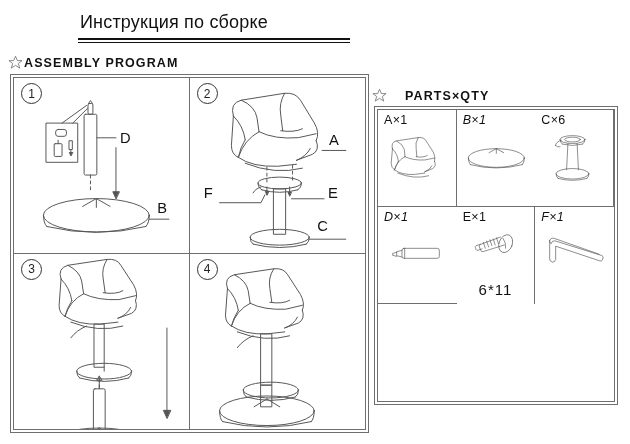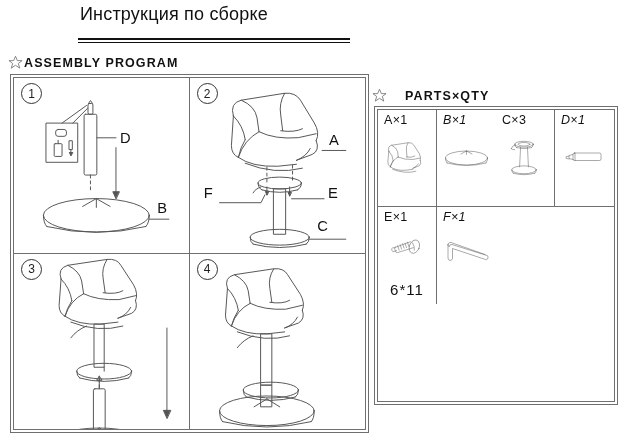--- a/index.html
+++ b/index.html
@@ -8,21 +8,21 @@
     background:#ffffff;
     font-family:"Liberation Sans", sans-serif;
     color:#111;
     position:relative;
     overflow:hidden;
   }
   .page{position:absolute;inset:0;}
 
   
   .title{
-    position:absolute;left:0;top:4px;width:348px;
+    position:absolute;left:0;top:12px;width:348px;
     text-align:center;
     font-size:18px;
     letter-spacing:.2px;
     color:#111;
     white-space:nowrap;
   }
   .rule{position:absolute;left:78px;width:272px;background:#111;}
   .rule.r1{top:38px;height:2px;}
   .rule.r2{top:42px;height:1px;}
 
@@ -40,21 +40,21 @@
   
   .frame{position:absolute;border:1px solid #6f6f6f;background:#fff;}
   .frame .inner{position:absolute;inset:2px;border:1px solid #6f6f6f;}
 
   #assembly-grid{left:10px;top:74px;width:357px;height:357px;}
   #parts-grid{left:374px;top:106px;width:242px;height:297px;}
 
   
   .cells{position:absolute;inset:3px;display:grid;}
   #assembly-cells{grid-template-columns:1fr 1fr;grid-template-rows:1fr 1fr;}
-  #parts-cells{grid-template-columns:1fr 1fr 1fr 1fr;grid-template-rows:1fr 1fr 1fr;}
+  #parts-cells{grid-template-columns:1fr 1fr 1fr;grid-template-rows:1fr 1fr 1fr;}
   .cell{position:relative;overflow:hidden;}
   #assembly-cells .cell{border-right:1px solid #6f6f6f;border-bottom:1px solid #6f6f6f;}
   #assembly-cells .cell:nth-child(2n){border-right:none;}
   #assembly-cells .cell:nth-child(n+3){border-bottom:none;}
   #parts-cells .cell{border-right:1px solid #6f6f6f;border-bottom:1px solid #6f6f6f;}
   #parts-cells .cell:nth-child(2n){border-right:none;font-style:italic;}
   #parts-cells .cell:nth-child(n+5){border-bottom:none;}
 
   .step-num{
     position:absolute;left:7px;top:5px;
@@ -363,21 +363,21 @@
               <path d="M40 21 q-8 2 -9 8"></path>
               <path d="M31 29 q3 3 7 2"></path>
 
               <ellipse cx="57" cy="72" rx="25" ry="8"></ellipse>
               <path d="M32 72 q0 5 3 7"></path>
               <path d="M82 72 q0 5 -3 7"></path>
               <path d="M35 79 q22 6 44 0"></path>
             </g>
           </svg>
         </div>
-        <div class="part-label">C×3</div>
+        <div class="part-label">C×6</div>
       </div>
 
       <div class="cell">
         <div class="art">
           <svg viewBox="0 0 118 96" preserveAspectRatio="xMidYMid meet">
             <g fill="none" stroke="#555" stroke-width="1" stroke-linejoin="round" stroke-linecap="round">
               <rect x="36" y="38" width="56" height="15" rx="3"></rect>
               <path d="M36 41 l-8 2 l0 6 l8 2"></path>
               <path d="M28 44 l-6 1.5 l0 3 l6 1.5"></path>
               <path d="M40 38 L40 53"></path>

